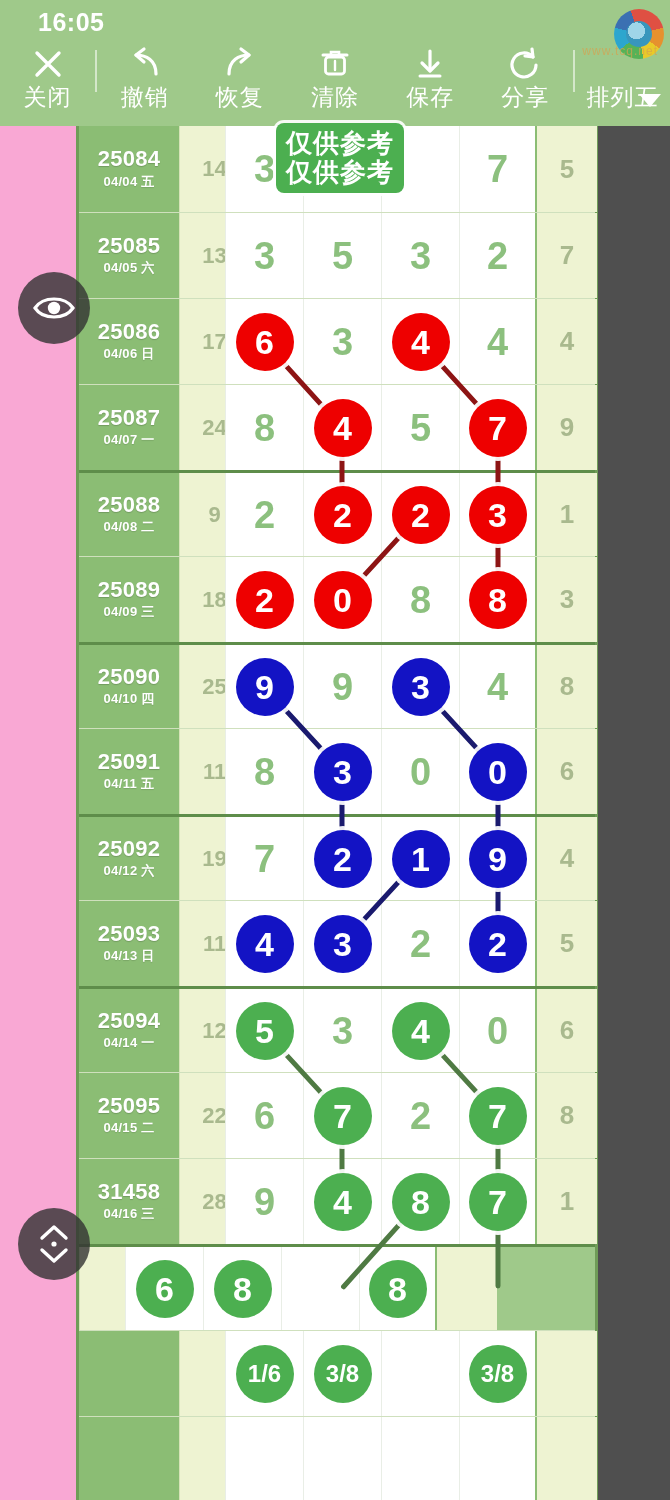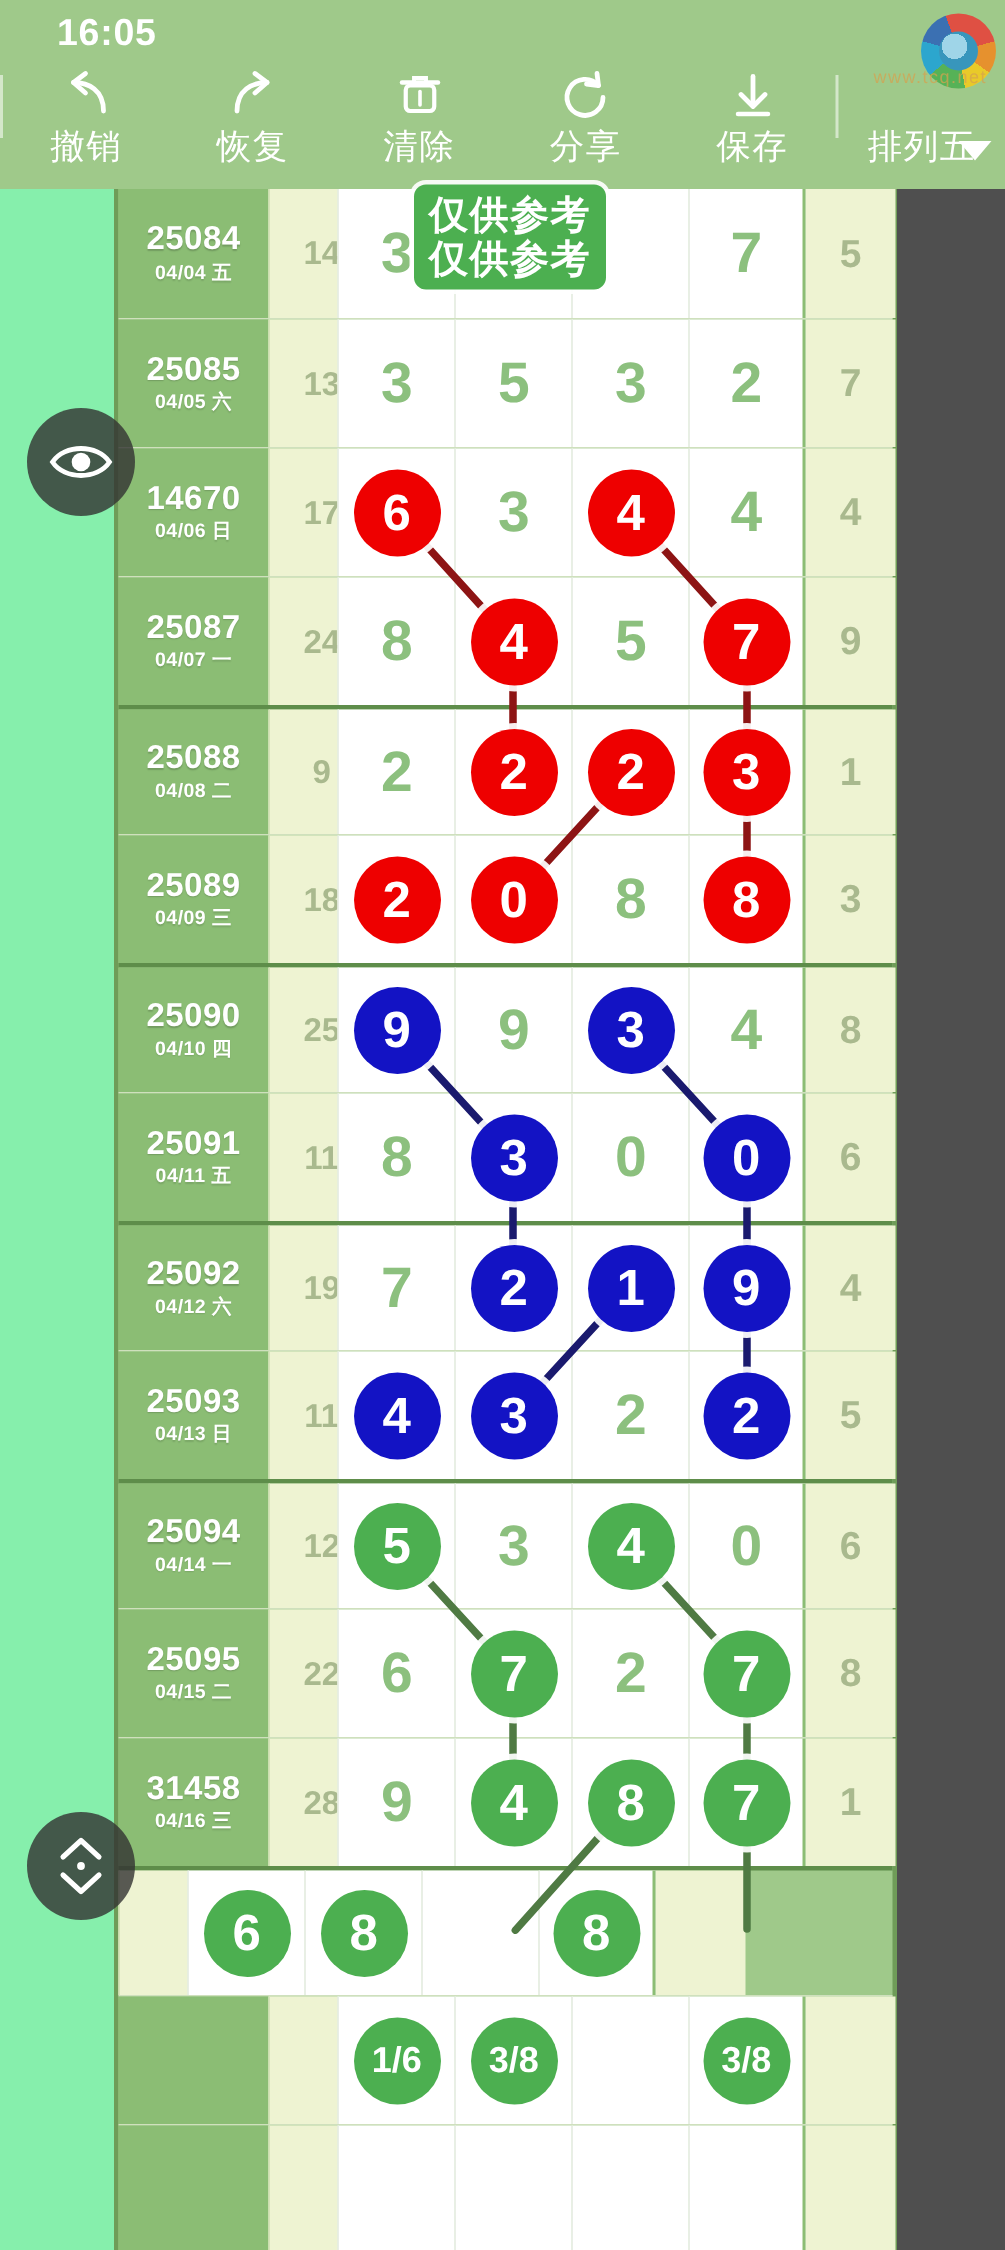--- a/index.html
+++ b/index.html
@@ -71,21 +71,21 @@
     width:0; border-left:2px solid rgba(255,255,255,.55);
     height:42px; margin-top:6px; align-self:flex-start;
   }
   .caret-wrap{
     position:absolute; right:6px; top:46px;
   }
 
   
   .page{
     position:absolute; left:0; top:126px; width:587px; height:1374px;
-    background:#86efac;
+    background:#f9a8d4;
   }
   .sheet{
     position:absolute; left:76px; top:0; width:522px; height:1374px;
     background:#9fc98a;
     border-left:3px solid #6f9c58;
     border-right:3px solid #6f9c58;
   }
   .grid{
     position:absolute; left:0; top:0; width:516px;
   }
@@ -175,20 +175,28 @@
 
   <div class="clock">16:05</div>
 
   <div class="watermark">
     <div class="wm-logo"></div>
   </div>
   <div class="wm-url">www.tcq.net</div>
 
   <div class="tools">
 
+    <div class="tool">
+      <span class="ico">
+        <svg width="36" height="36" viewBox="0 0 36 36">
+            <path d="M7 7 L29 29 M29 7 L7 29" stroke="#fff" stroke-width="3.4" stroke-linecap="round" fill="none"></path>
+          </svg>
+      </span>
+      <span class="lbl">关闭</span>
+    </div>
 
     <div class="divider"></div>
 
     <div class="tool">
       <span class="ico">
         <svg width="38" height="36" viewBox="0 0 38 36">
           <path d="M30 28 C30 14 20 9 10 9" stroke="#fff" stroke-width="3.2" fill="none" stroke-linecap="round"></path>
           <path d="M10 9 L18 3 M10 9 L18 16" stroke="#fff" stroke-width="3.2" fill="none" stroke-linecap="round"></path>
         </svg>
       </span>
@@ -212,37 +220,37 @@
           <path d="M12 9 V6 H20 V9" stroke="#fff" stroke-width="2.6" fill="none" stroke-linecap="round"></path>
           <rect x="6.5" y="11" width="19" height="17" rx="3" stroke="#fff" stroke-width="2.8" fill="none"></rect>
           <path d="M16 15 V24" stroke="#fff" stroke-width="2.4" stroke-linecap="round"></path>
         </svg>
       </span>
       <span class="lbl">清除</span>
     </div>
 
     <div class="tool">
       <span class="ico">
-        <svg width="36" height="36" viewBox="0 0 36 36">
-          <path d="M26 11 A12 12 0 1 0 29 19" stroke="#fff" stroke-width="3.2" fill="none" stroke-linecap="round"></path>
-          <path d="M26 11 L18 10 M26 11 L25 3" stroke="#fff" stroke-width="3.2" fill="none" stroke-linecap="round"></path>
-        </svg>
-      </span>
-      <span class="lbl">分享</span>
-    </div>
-
-    <div class="tool">
-      <span class="ico">
         <svg width="34" height="36" viewBox="0 0 34 36">
           <path d="M17 5 V24" stroke="#fff" stroke-width="3.2" stroke-linecap="round"></path>
           <path d="M9 17 L17 25 L25 17" stroke="#fff" stroke-width="3.2" fill="none" stroke-linecap="round" stroke-linejoin="round"></path>
           <path d="M7 30 H27" stroke="#fff" stroke-width="3" stroke-linecap="round"></path>
         </svg>
       </span>
       <span class="lbl">保存</span>
+    </div>
+
+    <div class="tool">
+      <span class="ico">
+        <svg width="36" height="36" viewBox="0 0 36 36">
+          <path d="M26 11 A12 12 0 1 0 29 19" stroke="#fff" stroke-width="3.2" fill="none" stroke-linecap="round"></path>
+          <path d="M26 11 L18 10 M26 11 L25 3" stroke="#fff" stroke-width="3.2" fill="none" stroke-linecap="round"></path>
+        </svg>
+      </span>
+      <span class="lbl">分享</span>
     </div>
 
     <div class="divider"></div>
 
     <div class="tool">
       <span class="ico"></span>
       <span class="lbl">排列五</span>
       <span class="caret-wrap">
         <svg width="28" height="20" viewBox="0 0 28 20">
             <path d="M3 4 L25 4 L14 17 Z" fill="#fff"></path>
@@ -288,21 +296,21 @@
           <div class="c-ball">
             <span class="plain">3</span>
           </div>
           <div class="c-ball last">
             <span class="plain">2</span>
           </div>
           <div class="c-tail">7</div>
         </div>
         <div class="row thin">
           <div class="c-issue">
-            <div class="num">14670</div>
+            <div class="num">25086</div>
             <div class="dt">04/06 日</div>
           </div>
           <div class="c-sum">17</div>
           <div class="c-ball">
             <span class="ball red">6</span>
           </div>
           <div class="c-ball">
             <span class="plain">3</span>
           </div>
           <div class="c-ball">

